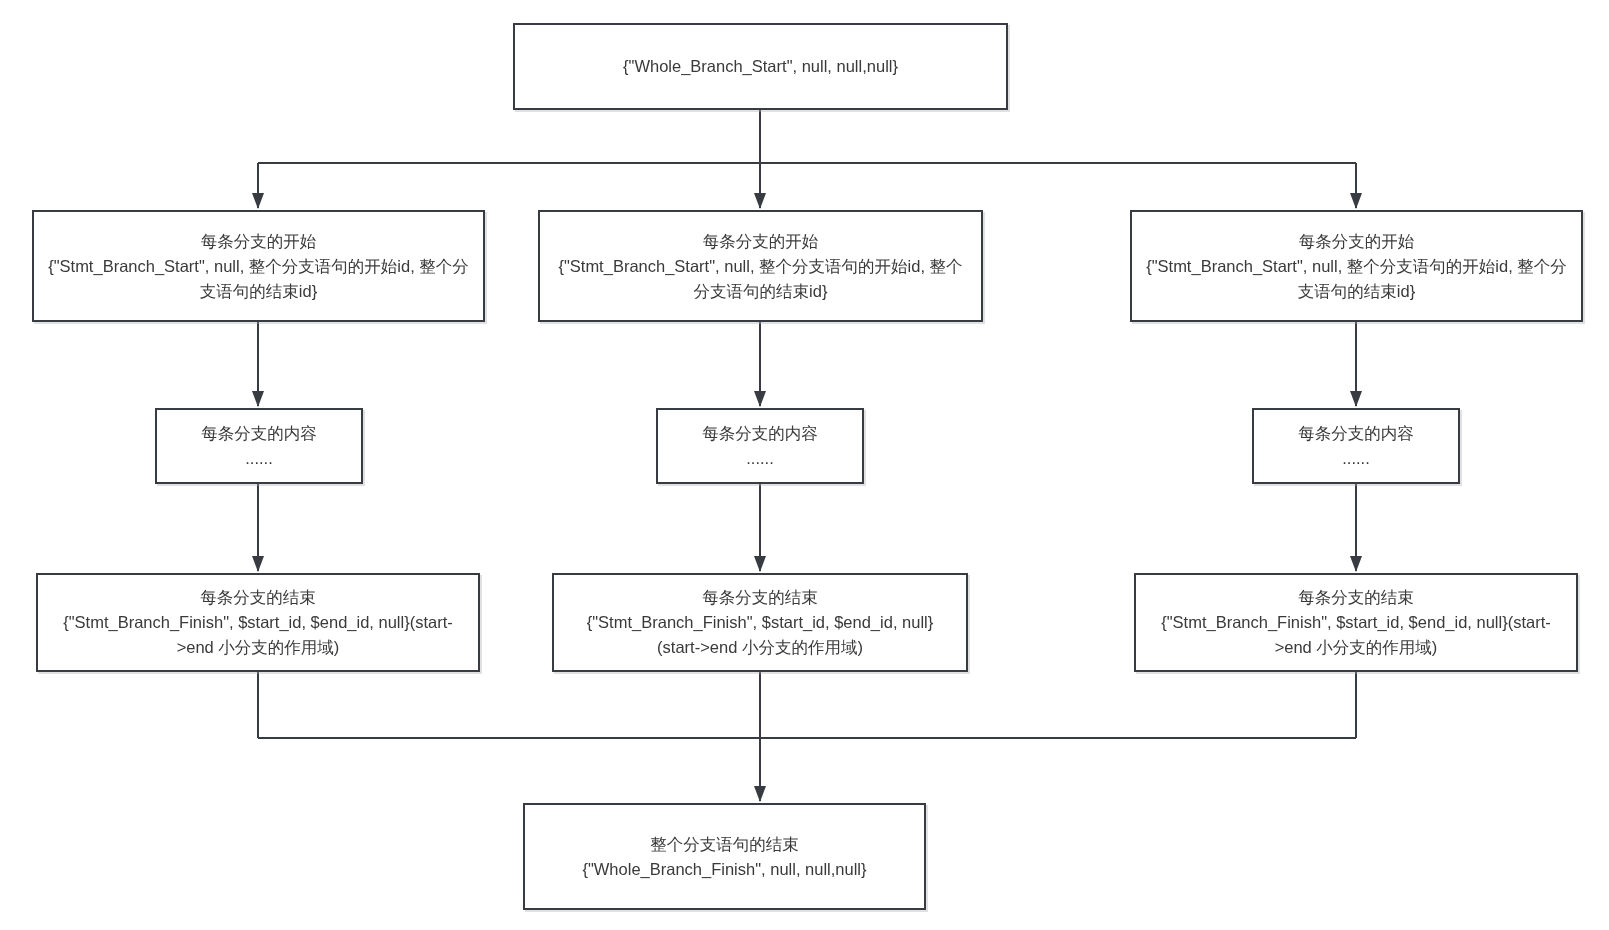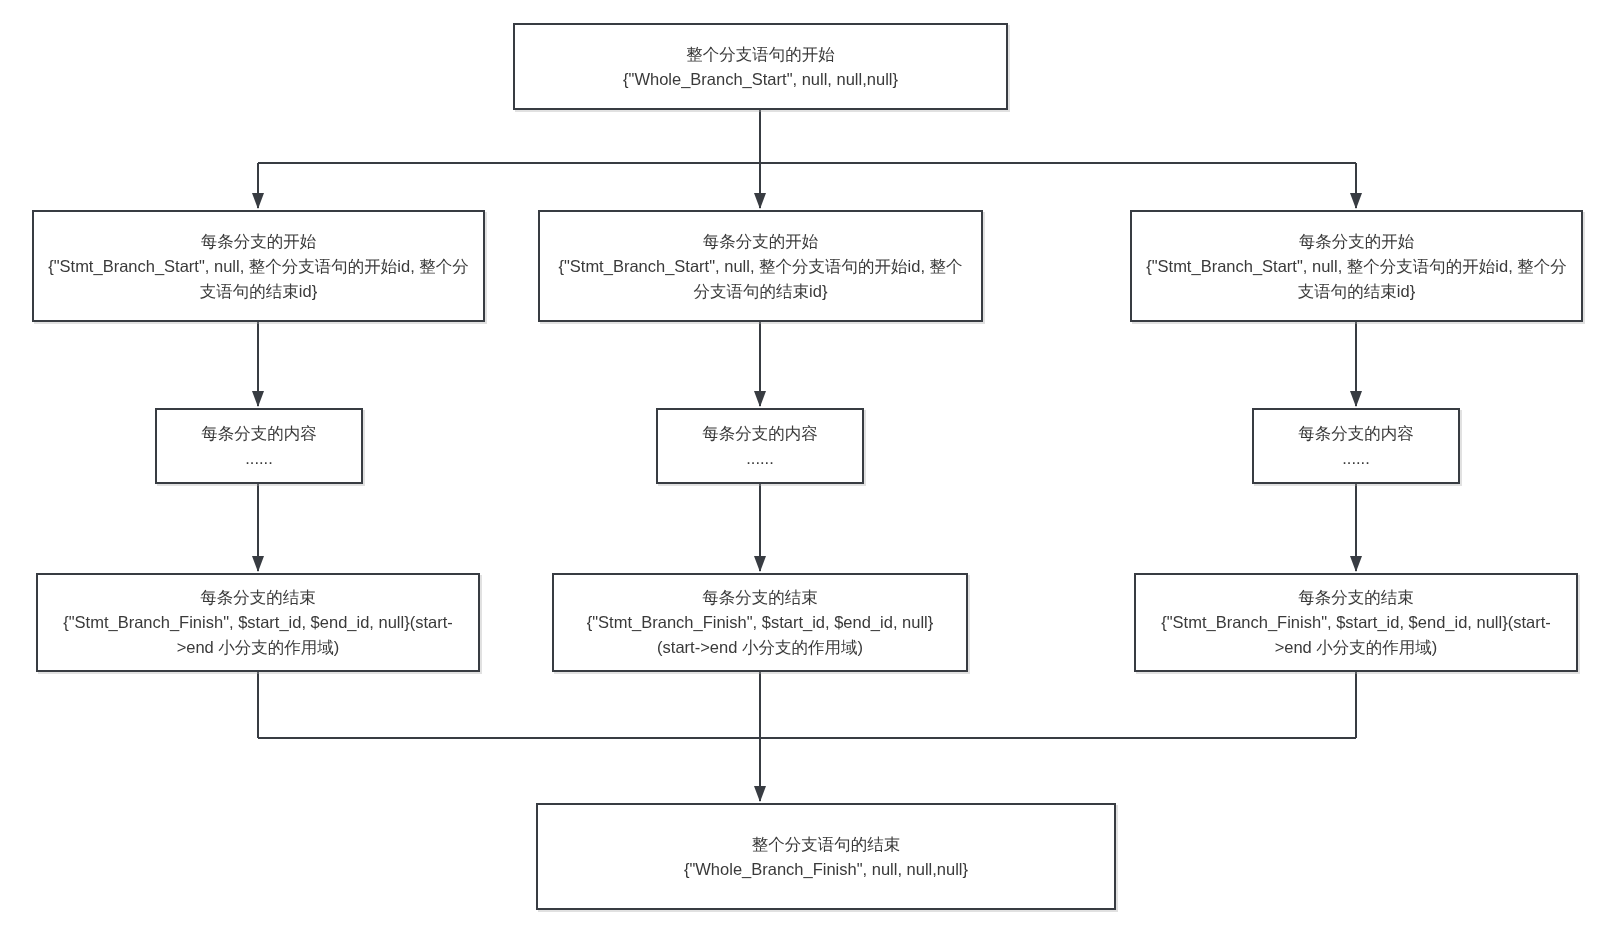--- a/index.html
+++ b/index.html
@@ -40,21 +40,21 @@
   .whole-start  { left: 513px;  top: 23px;  width: 495px; height: 87px;  }
   .start-1      { left: 32px;   top: 210px; width: 453px; height: 112px; }
   .start-2      { left: 538px;  top: 210px; width: 445px; height: 112px; }
   .start-3      { left: 1130px; top: 210px; width: 453px; height: 112px; }
   .content-1    { left: 155px;  top: 408px; width: 208px; height: 76px;  }
   .content-2    { left: 656px;  top: 408px; width: 208px; height: 76px;  }
   .content-3    { left: 1252px; top: 408px; width: 208px; height: 76px;  }
   .finish-1     { left: 36px;   top: 573px; width: 444px; height: 99px;  }
   .finish-2     { left: 552px;  top: 573px; width: 416px; height: 99px;  }
   .finish-3     { left: 1134px; top: 573px; width: 444px; height: 99px;  }
-  .whole-finish { left: 536px;  top: 803px; width: 580px; height: 107px; }
+  .whole-finish { left: 523px;  top: 803px; width: 403px; height: 107px; }
 </style>
 </head>
 <body>
 
 <div class="canvas">
 
   <svg class="connectors" viewBox="0 0 1609 930" xmlns="http://www.w3.org/2000/svg">
     <defs>
       <marker id="arrow" viewBox="0 0 16 12" refX="15" refY="6" markerWidth="16" markerHeight="12" markerUnits="userSpaceOnUse" orient="auto">
         <path d="M0,0 L16,6 L0,12 Z" fill="#383c42"></path>
@@ -81,21 +81,20 @@
       <path d="M258,672 L258,738"></path>
       <path d="M1356,672 L1356,738"></path>
 
       <path d="M258,738 L1356,738"></path>
 
       <path d="M760,672 L760,801" marker-end="url(#arrow)"></path>
     </g>
   </svg>
 
   <div class="node whole-start">
-    <div class="line">整个分支语句的开始</div>
     <div class="line">{"Whole_Branch_Start", null, null,null}</div>
   </div>
 
   <div class="node start-1">
     <div class="line">每条分支的开始</div>
     <div class="line">{"Stmt_Branch_Start", null, 整个分支语句的开始id, 整个分支语句的结束id}</div>
   </div>
   <div class="node content-1">
     <div class="line">每条分支的内容</div>
     <div class="line">......</div>

